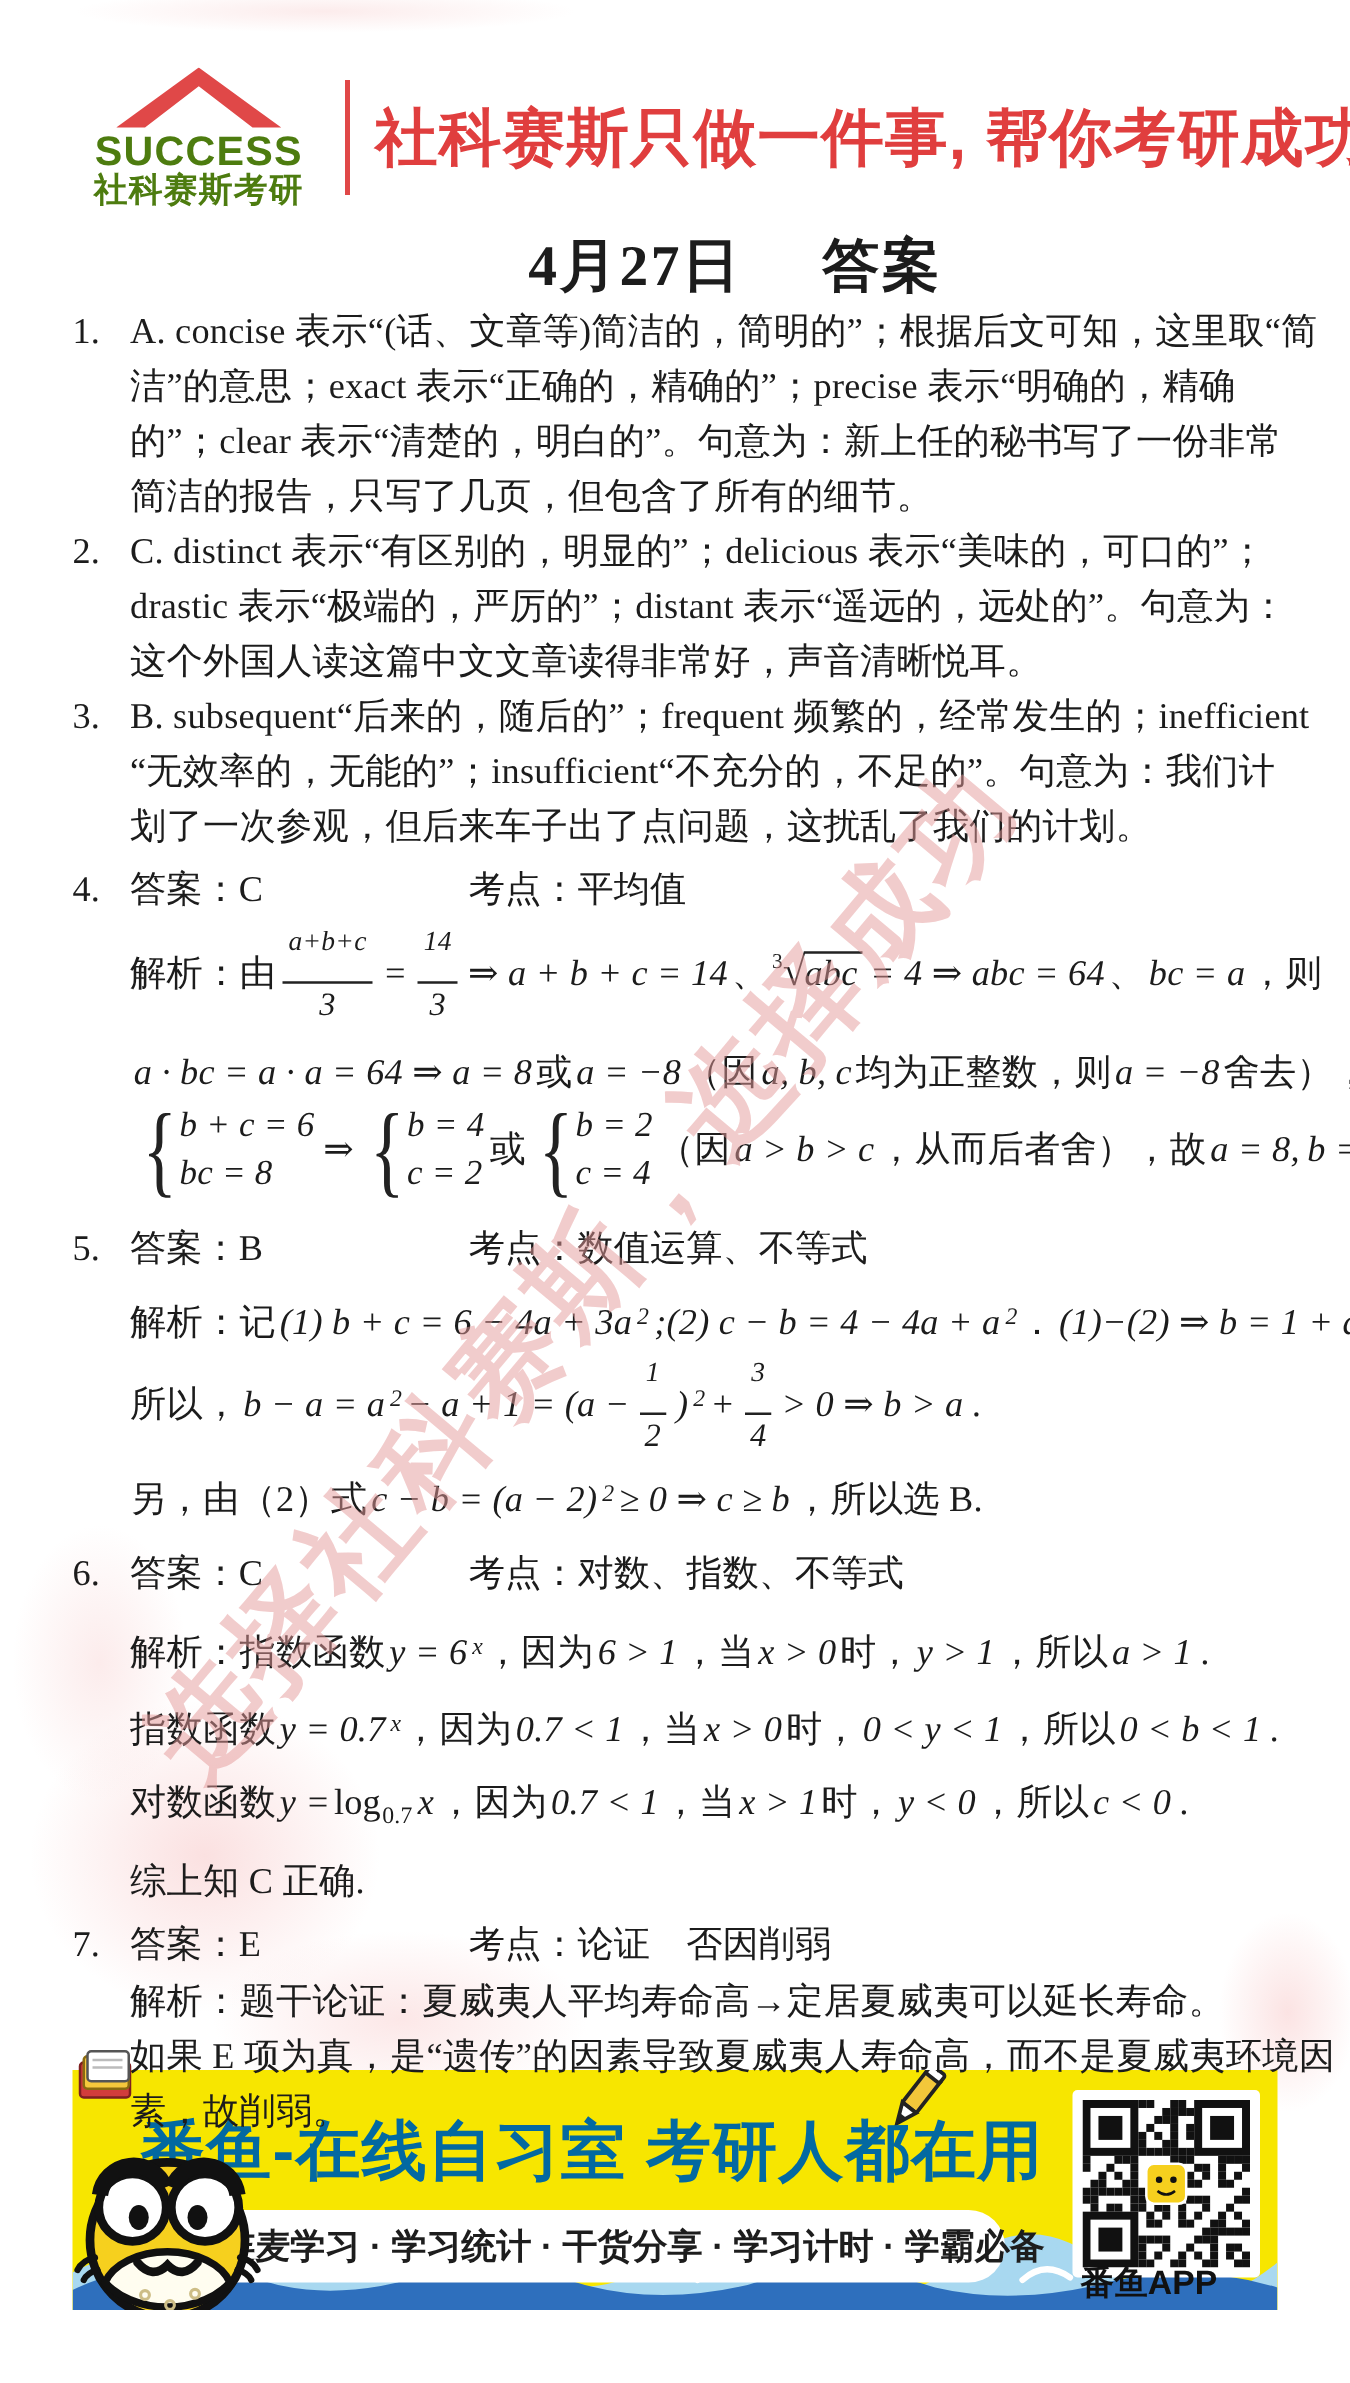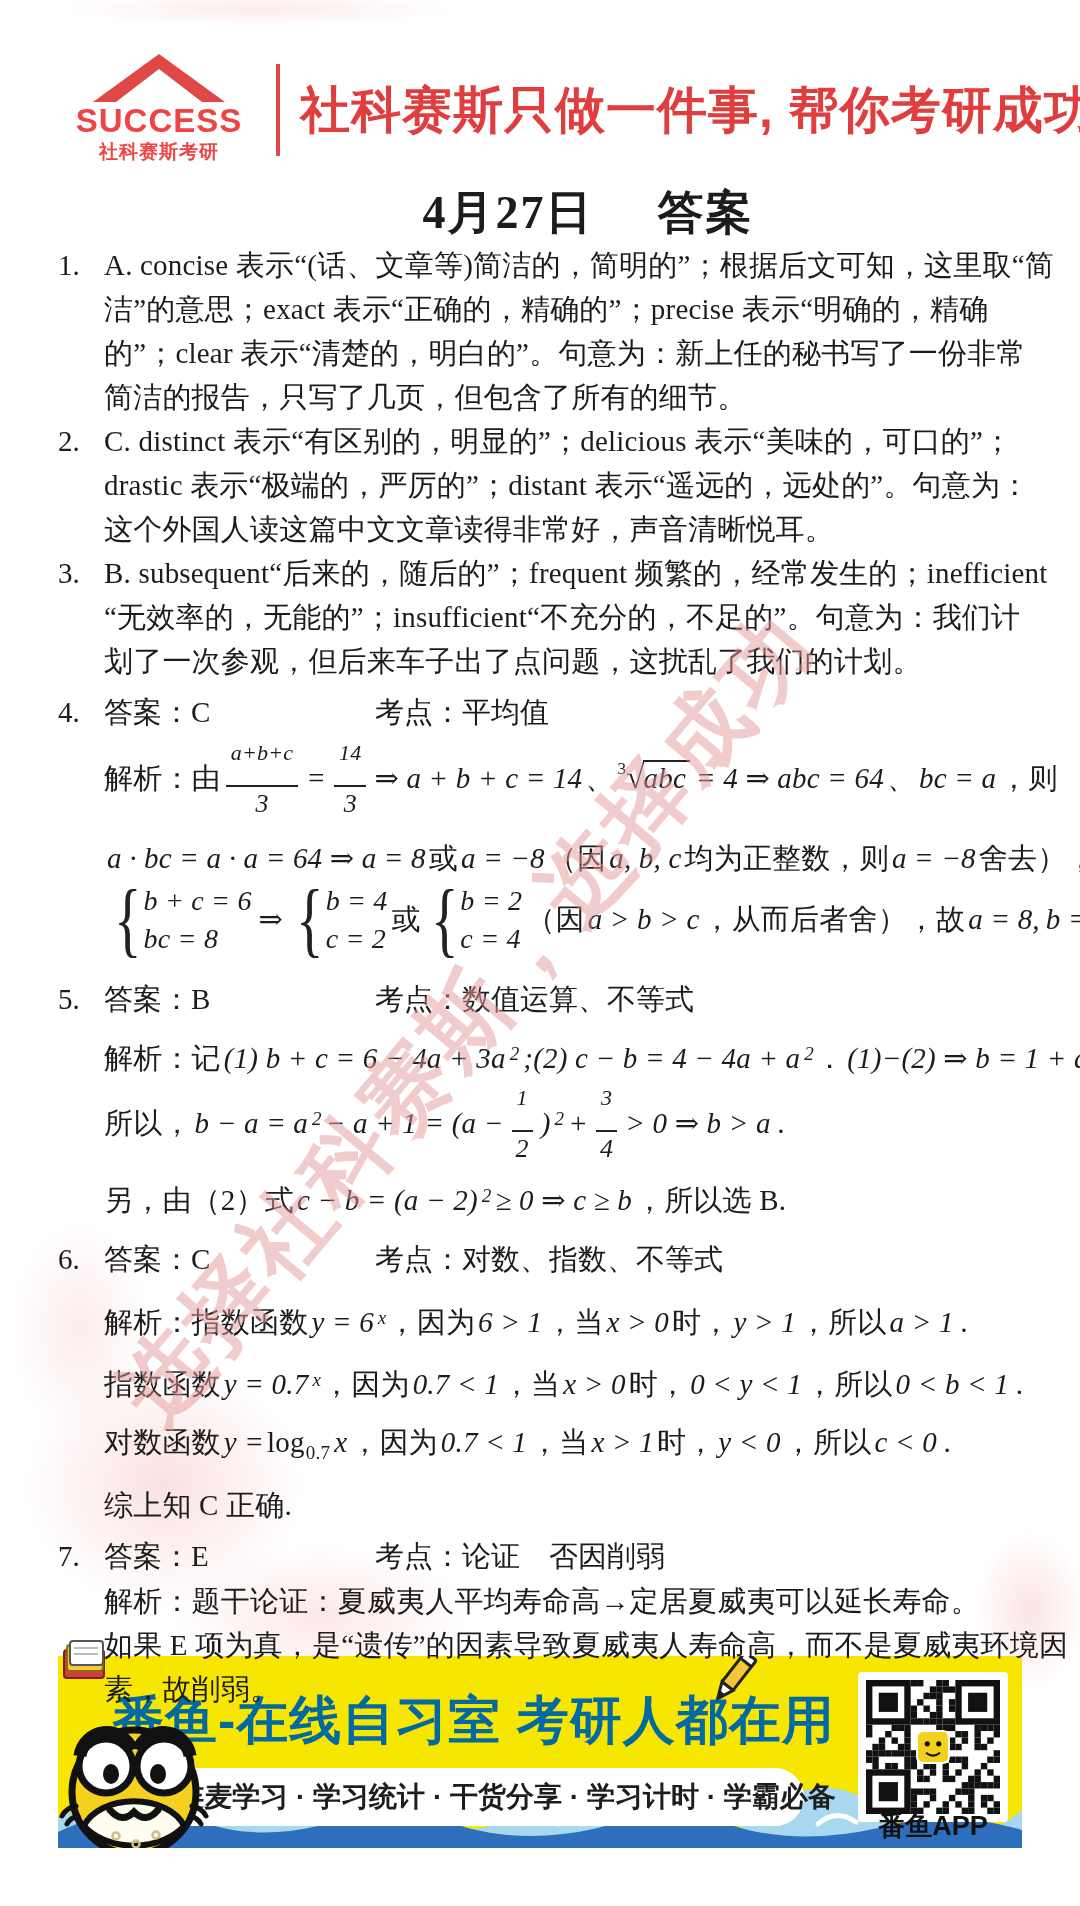--- a/index.html
+++ b/index.html
@@ -1,24 +1,24 @@
 <!DOCTYPE html>
 <html><head>
 <meta charset="utf-8">
 <style>
   html,body{margin:0;padding:0;background:#ffffff;}
   .page{position:relative;width:1080px;height:1906px;background:#fff;overflow:hidden;
         font-family:"Liberation Serif","DejaVu Serif",serif;color:#1c1c1c;}
 
   
   .header{position:absolute;left:56px;top:58px;right:40px;height:104px;display:flex;align-items:center;z-index:3;}
-  .logo{width:206px;text-align:center;color:#ef4444;flex:0 0 auto;}
+  .logo{width:206px;text-align:center;color:#4d7c0f;flex:0 0 auto;}
   .logo svg{display:block;margin:0 auto;}
   .logo-brand{font-family:"Liberation Sans","DejaVu Sans",sans-serif;font-weight:700;font-size:33px;letter-spacing:1px;line-height:34px;}
-  .logo-sub{font-family:"Liberation Sans","DejaVu Sans",sans-serif;font-weight:700;font-size:19px;line-height:28px;letter-spacing:1px;}
+  .logo-sub{font-family:"Liberation Sans","DejaVu Sans",sans-serif;font-weight:700;font-size:27px;line-height:28px;letter-spacing:1px;}
   .hdr-divider{width:4px;height:92px;background:#e04848;margin:0 20px 0 14px;flex:0 0 auto;}
   .slogan{font-family:"Liberation Sans","DejaVu Sans",sans-serif;font-weight:900;font-size:50px;
           color:#e03e3e;letter-spacing:1px;white-space:nowrap;line-height:100px;}
 
   
   .doc-title{position:absolute;left:0;top:182px;width:100%;text-align:center;font-weight:700;font-size:46px;z-index:3;letter-spacing:2px;margin-left:48px;}
   .tgap{display:inline-block;width:64px;}
 
   
   .watermark{position:absolute;left:138px;top:1350px;z-index:5;white-space:nowrap;
@@ -72,21 +72,21 @@
   .banner{position:absolute;left:58px;top:1656px;width:964px;height:192px;background:#f7e600;overflow:hidden;z-index:2;
           font-family:"Liberation Sans","DejaVu Sans",sans-serif;}
   .b-title{position:absolute;left:54px;top:30px;font-weight:900;font-size:52px;color:#0369a1;letter-spacing:1px;white-space:nowrap;z-index:3;}
   .b-pill{position:absolute;left:94px;top:112px;width:652px;height:58px;background:#ffffff;border-radius:30px;
           display:flex;align-items:center;justify-content:center;font-weight:700;font-size:28px;color:#1d1d1d;z-index:3;white-space:nowrap;}
   .fish{position:absolute;left:-4px;top:58px;z-index:4;}
   .pencil{position:absolute;right:262px;top:-6px;z-index:3;}
   .waves{position:absolute;left:0;bottom:-2px;width:100%;height:66px;z-index:2;}
   .qr{position:absolute;right:14px;top:16px;width:150px;height:150px;background:#fff;border-radius:4px;padding:8px;box-sizing:border-box;z-index:5;}
   .qr svg{display:block;}
-  .b-app{position:absolute;right:14px;top:152px;width:150px;text-align:center;font-weight:900;font-size:27px;color:#111;z-index:5;}
+  .b-app{position:absolute;right:28px;top:152px;width:150px;text-align:center;font-weight:900;font-size:27px;color:#111;z-index:5;}
 </style>
 </head>
 <body>
 
 <div class="page">
 
   <div class="header">
     <div class="logo">
       <svg width="132" height="50" viewBox="0 0 132 50">
         <polygon points="66,0 132,48 109,48 66,15 23,48 0,48" fill="#e04848"></polygon>

